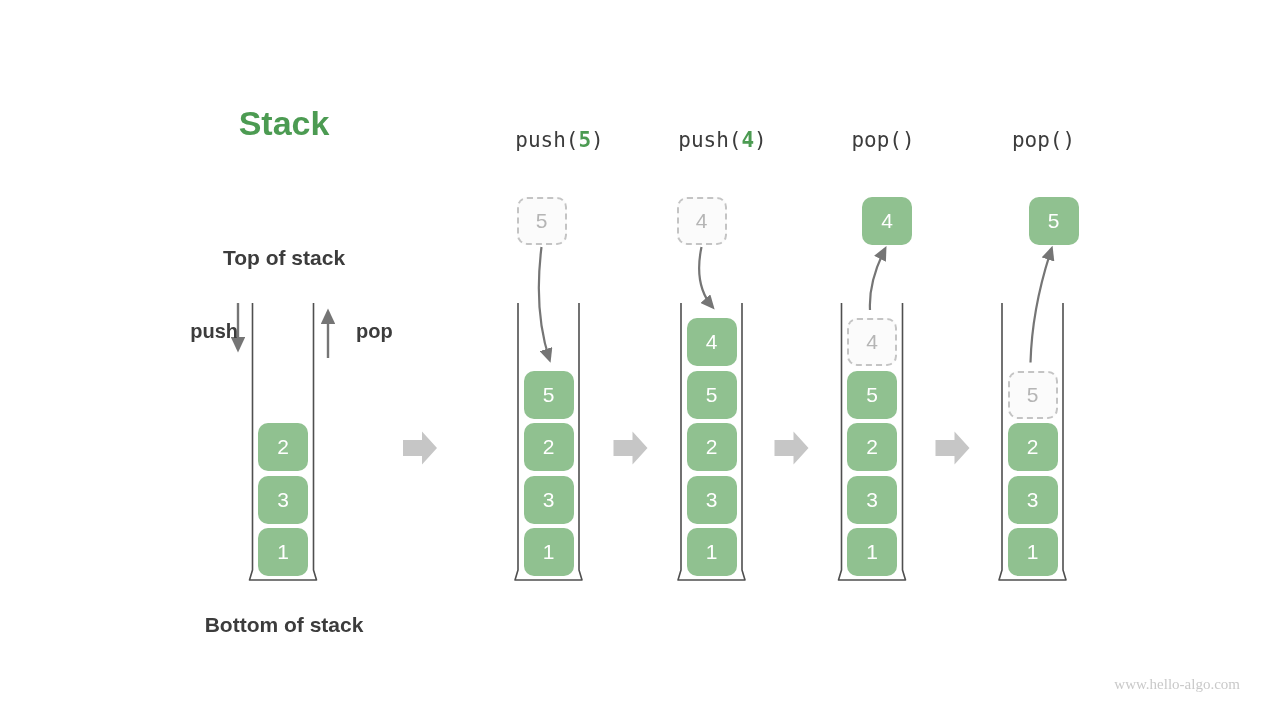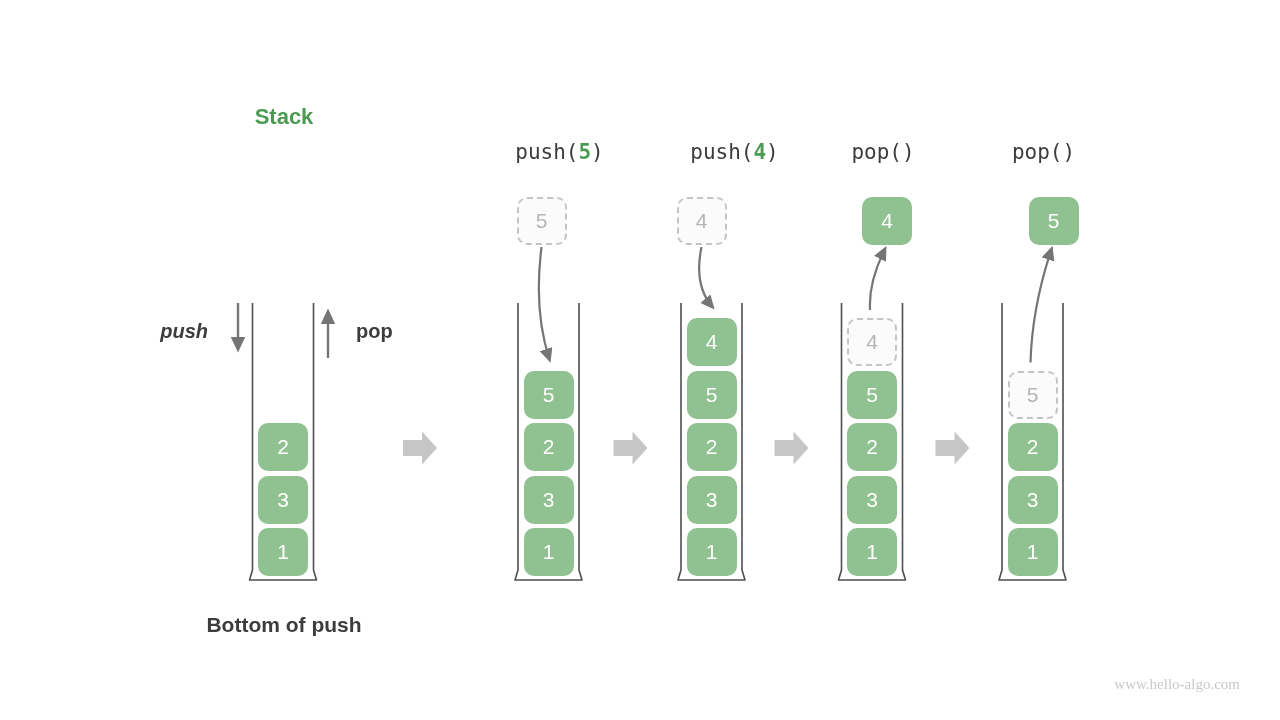--- a/index.html
+++ b/index.html
@@ -17,46 +17,46 @@
   }
   html,body{margin:0;padding:0;background:#fff;}
   .canvas{
     position:relative;width:1280px;height:720px;background:var(--canvas-bg);
     overflow:hidden;font-family:"Liberation Sans", sans-serif;
   }
   #arrow-layer{position:absolute;left:0;top:0;width:1280px;height:720px;}
   #stages{position:absolute;left:0;top:0;width:1280px;height:720px;}
   .title{
     position:absolute;left:164px;top:104px;width:240px;text-align:center;
-    font-size:22px;font-weight:bold;color:var(--accent-green);
+    font-size:34px;font-weight:bold;color:var(--accent-green);
   }
   .big-label{
     position:absolute;font-size:21px;font-weight:bold;color:var(--dark-text);
     text-align:center;white-space:nowrap;
   }
   .label-top{left:164px;top:246px;width:240px;}
   .label-bottom{left:134px;top:613px;width:300px;}
   .side-label{
     position:absolute;top:320px;font-size:20px;font-weight:bold;color:var(--dark-text);
     white-space:nowrap;
   }
-  .side-push{left:88px;width:120px;text-align:right;font-style:italic;}
+  .side-push{left:118px;width:120px;text-align:right;}
   .side-pop{left:356px;}
   .cell{
     position:absolute;width:50px;height:48px;border-radius:10px;
     background:var(--box-green);color:var(--box-text);
     display:flex;align-items:center;justify-content:center;
     font-size:21px;box-sizing:border-box;
   }
   .cell.ghost{
     background:#fbfbfb;border:2px dashed var(--dashed-border);
     color:var(--dashed-text);
   }
   .op-label{
-    position:absolute;top:140px;transform:translateX(-50%);
+    position:absolute;top:128px;transform:translateX(-50%);
     font-family:"DejaVu Sans Mono", monospace;font-size:21px;
     color:var(--dark-text);white-space:nowrap;
   }
   .op-label .accent{color:var(--accent-green);font-weight:bold;}
   .watermark{
     position:absolute;right:40px;top:676px;
     font-family:Liberation Serif, serif;font-size:15px;
     color:var(--watermark);
   }
 </style>
@@ -83,43 +83,44 @@
       <polygon points="403,440 422,440 422,431.5 437,448 422,464.5 422,456 403,456" fill="var(--block-arrow)"></polygon>
       <polygon points="613.5,440 632.5,440 632.5,431.5 647.5,448 632.5,464.5 632.5,456 613.5,456" fill="var(--block-arrow)"></polygon>
       <polygon points="774.5,440 793.5,440 793.5,431.5 808.5,448 793.5,464.5 793.5,456 774.5,456" fill="var(--block-arrow)"></polygon>
       <polygon points="935.5,440 954.5,440 954.5,431.5 969.5,448 954.5,464.5 954.5,456 935.5,456" fill="var(--block-arrow)"></polygon>
       <path d="M 238 303 L 238 349" fill="none" stroke="var(--arrow)" stroke-width="2.4" marker-end="url(#ah)"></path>
       <path d="M 328 358 L 328 312" fill="none" stroke="var(--arrow)" stroke-width="2.4" marker-end="url(#ah)"></path>
     </svg>
 
   <div class="title">Stack</div>
 
+  <div class="big-label label-top">Top of stack</div>
 
-  <div class="big-label label-bottom">Bottom of push</div>
+  <div class="big-label label-bottom">Bottom of stack</div>
 
   <div class="side-label side-push">push</div>
 
   <div class="side-label side-pop">pop</div>
 
   <div id="stages">
       <div class="cell" style="left: 258px; top: 528px;">1</div>
       <div class="cell" style="left: 258px; top: 475.5px;">3</div>
       <div class="cell" style="left: 258px; top: 423px;">2</div>
       <div class="cell" style="left: 523.5px; top: 528px;">1</div>
       <div class="cell" style="left: 523.5px; top: 475.5px;">3</div>
       <div class="cell" style="left: 523.5px; top: 423px;">2</div>
       <div class="cell" style="left: 523.5px; top: 370.5px;">5</div>
       <div class="op-label" style="left: 559.5px;"><span>push(</span><span class="accent">5</span><span>)</span></div>
       <div class="cell ghost" style="left: 516.5px; top: 197px;">5</div>
       <div class="cell" style="left: 686.5px; top: 528px;">1</div>
       <div class="cell" style="left: 686.5px; top: 475.5px;">3</div>
       <div class="cell" style="left: 686.5px; top: 423px;">2</div>
       <div class="cell" style="left: 686.5px; top: 370.5px;">5</div>
       <div class="cell" style="left: 686.5px; top: 318px;">4</div>
-      <div class="op-label" style="left: 722.5px; margin-left: 12px;"><span>push(</span><span class="accent">4</span><span>)</span></div>
+      <div class="op-label" style="left: 722.5px;"><span>push(</span><span class="accent">4</span><span>)</span></div>
       <div class="cell ghost" style="left: 676.5px; top: 197px;">4</div>
       <div class="cell" style="left: 847px; top: 528px;">1</div>
       <div class="cell" style="left: 847px; top: 475.5px;">3</div>
       <div class="cell" style="left: 847px; top: 423px;">2</div>
       <div class="cell" style="left: 847px; top: 370.5px;">5</div>
       <div class="cell ghost" style="left: 847px; top: 318px;">4</div>
       <div class="op-label" style="left: 883px;"><span>pop()</span></div>
       <div class="cell" style="left: 862px; top: 197px;">4</div>
       <div class="cell" style="left: 1007.5px; top: 528px;">1</div>
       <div class="cell" style="left: 1007.5px; top: 475.5px;">3</div>

